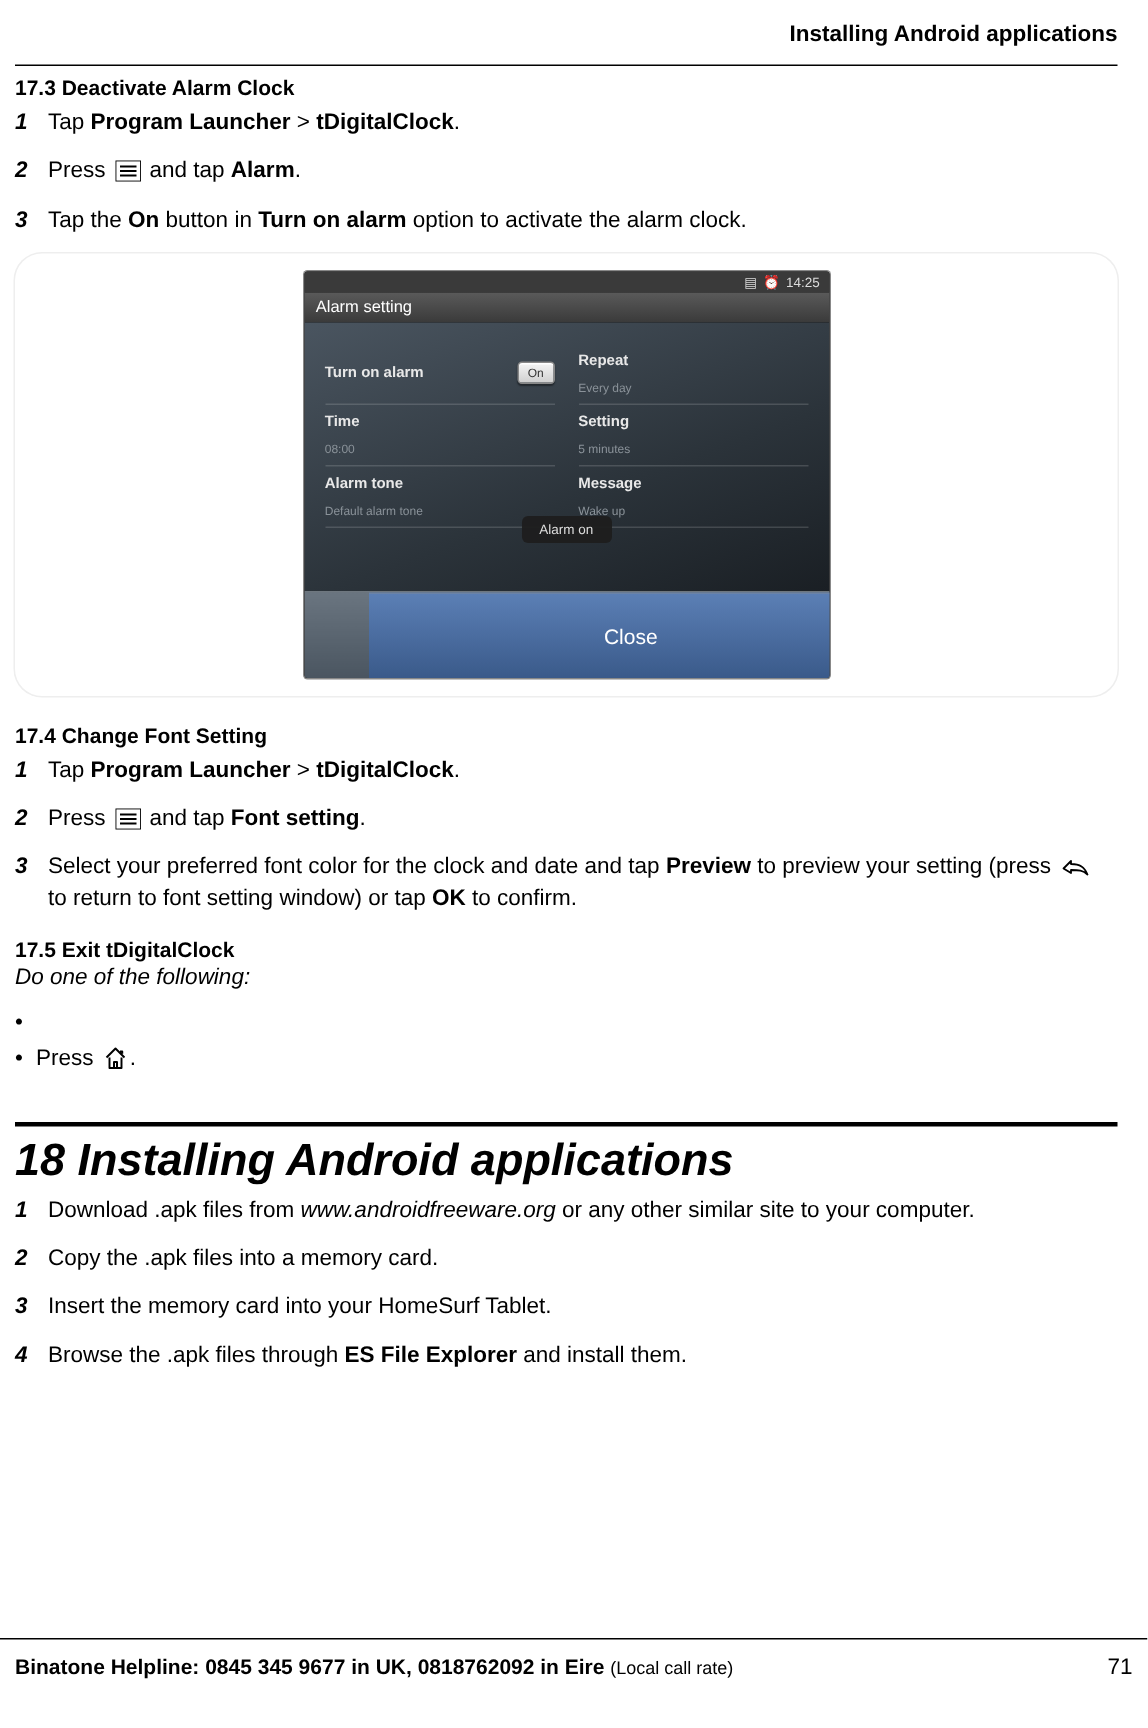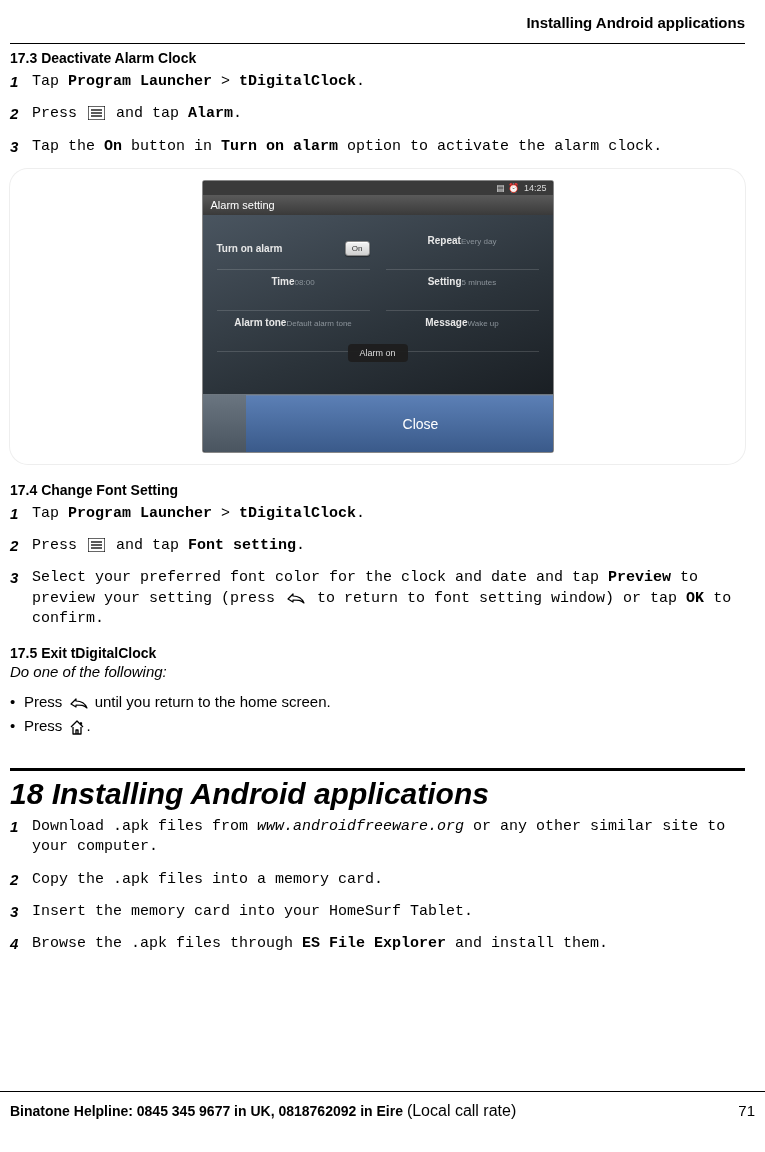--- a/index.html
+++ b/index.html
@@ -55,21 +55,20 @@
     line-height: 1.35;
   }
   ol.steps li .num {
     font-style: italic;
     font-weight: bold;
     width: 22px;
     flex-shrink: 0;
   }
   ol.steps li .body {
     flex: 1;
-    font-family: Liberation Mono, monospace;
   }
   .bold { font-weight: bold; }
   .italic { font-style: italic; }
   .icon-menu, .icon-back, .icon-home {
     display: inline-block;
     vertical-align: middle;
     margin: 0 2px;
   }
   .icon-menu svg, .icon-back svg, .icon-home svg {
     display: block;
@@ -138,22 +137,22 @@
   .settings-grid {
     display: grid;
     grid-template-columns: 1fr 1fr;
     gap: 0 16px;
   }
   .setting-row {
     border-bottom: 1px solid rgba(255,255,255,0.15);
     padding: 6px 0;
     min-height: 28px;
     display: flex;
-    flex-direction: row;
-    justify-content: center;
+    flex-direction: column;
+    justify-content: space-between;
     position: relative;
   }
   .setting-row.with-toggle {
     flex-direction: row;
     align-items: center;
     justify-content: space-between;
   }
   .setting-label {
     color: #e8e8e8;
     font-size: 10px;
@@ -210,21 +209,21 @@
     position: absolute;
     bottom: 0;
     left: 0;
     right: 0;
   }
   .footer .helpline {
     font-weight: bold;
   }
   .footer .rate {
     font-weight: normal;
-    font-size: 16px;
+    font-size: 12px;
   }
   .footer .pageno {
     font-size: 15px;
   }
 </style>
 </head>
 <body>
 
 <div class="page">
 
@@ -331,25 +330,20 @@
             </svg></span><span> to return to font setting window) or tap </span><span class="bold">OK</span><span> to confirm.</span>
       </span>
     </li>
   </ol>
 
   <h2 class="section" style="margin-top:16px">17.5  Exit tDigitalClock</h2>
   <div class="do-one">Do one of the following:</div>
   <ul class="bullets">
     <li>
       <span class="dot">•</span>
-      <span>
-        <span>Press </span><span class="icon-back"><svg width="20" height="14" viewBox="0 0 20 14">
-              <path d="M2 8 L7 3 L7 5 C13 5 16 7 18 12 C15 9 12 9 7 9 L7 11 Z" fill="none" stroke="#000" stroke-width="1.2" stroke-linejoin="round"></path>
-            </svg></span><span> until you return to the home screen.</span>
-      </span>
     </li>
     <li>
       <span class="dot">•</span>
       <span>
         <span>Press </span><span class="icon-home"><svg width="16" height="15" viewBox="0 0 16 15">
               <path d="M2 7 L8 1 L14 7 M11 3 L12.5 3 L12.5 4.5 M4 7 L4 14 L12 14 L12 7 M7 14 L7 10 L9 10 L9 14" fill="none" stroke="#000" stroke-width="1.3" stroke-linejoin="round"></path>
             </svg></span><span>.</span>
       </span>
     </li>
   </ul>

